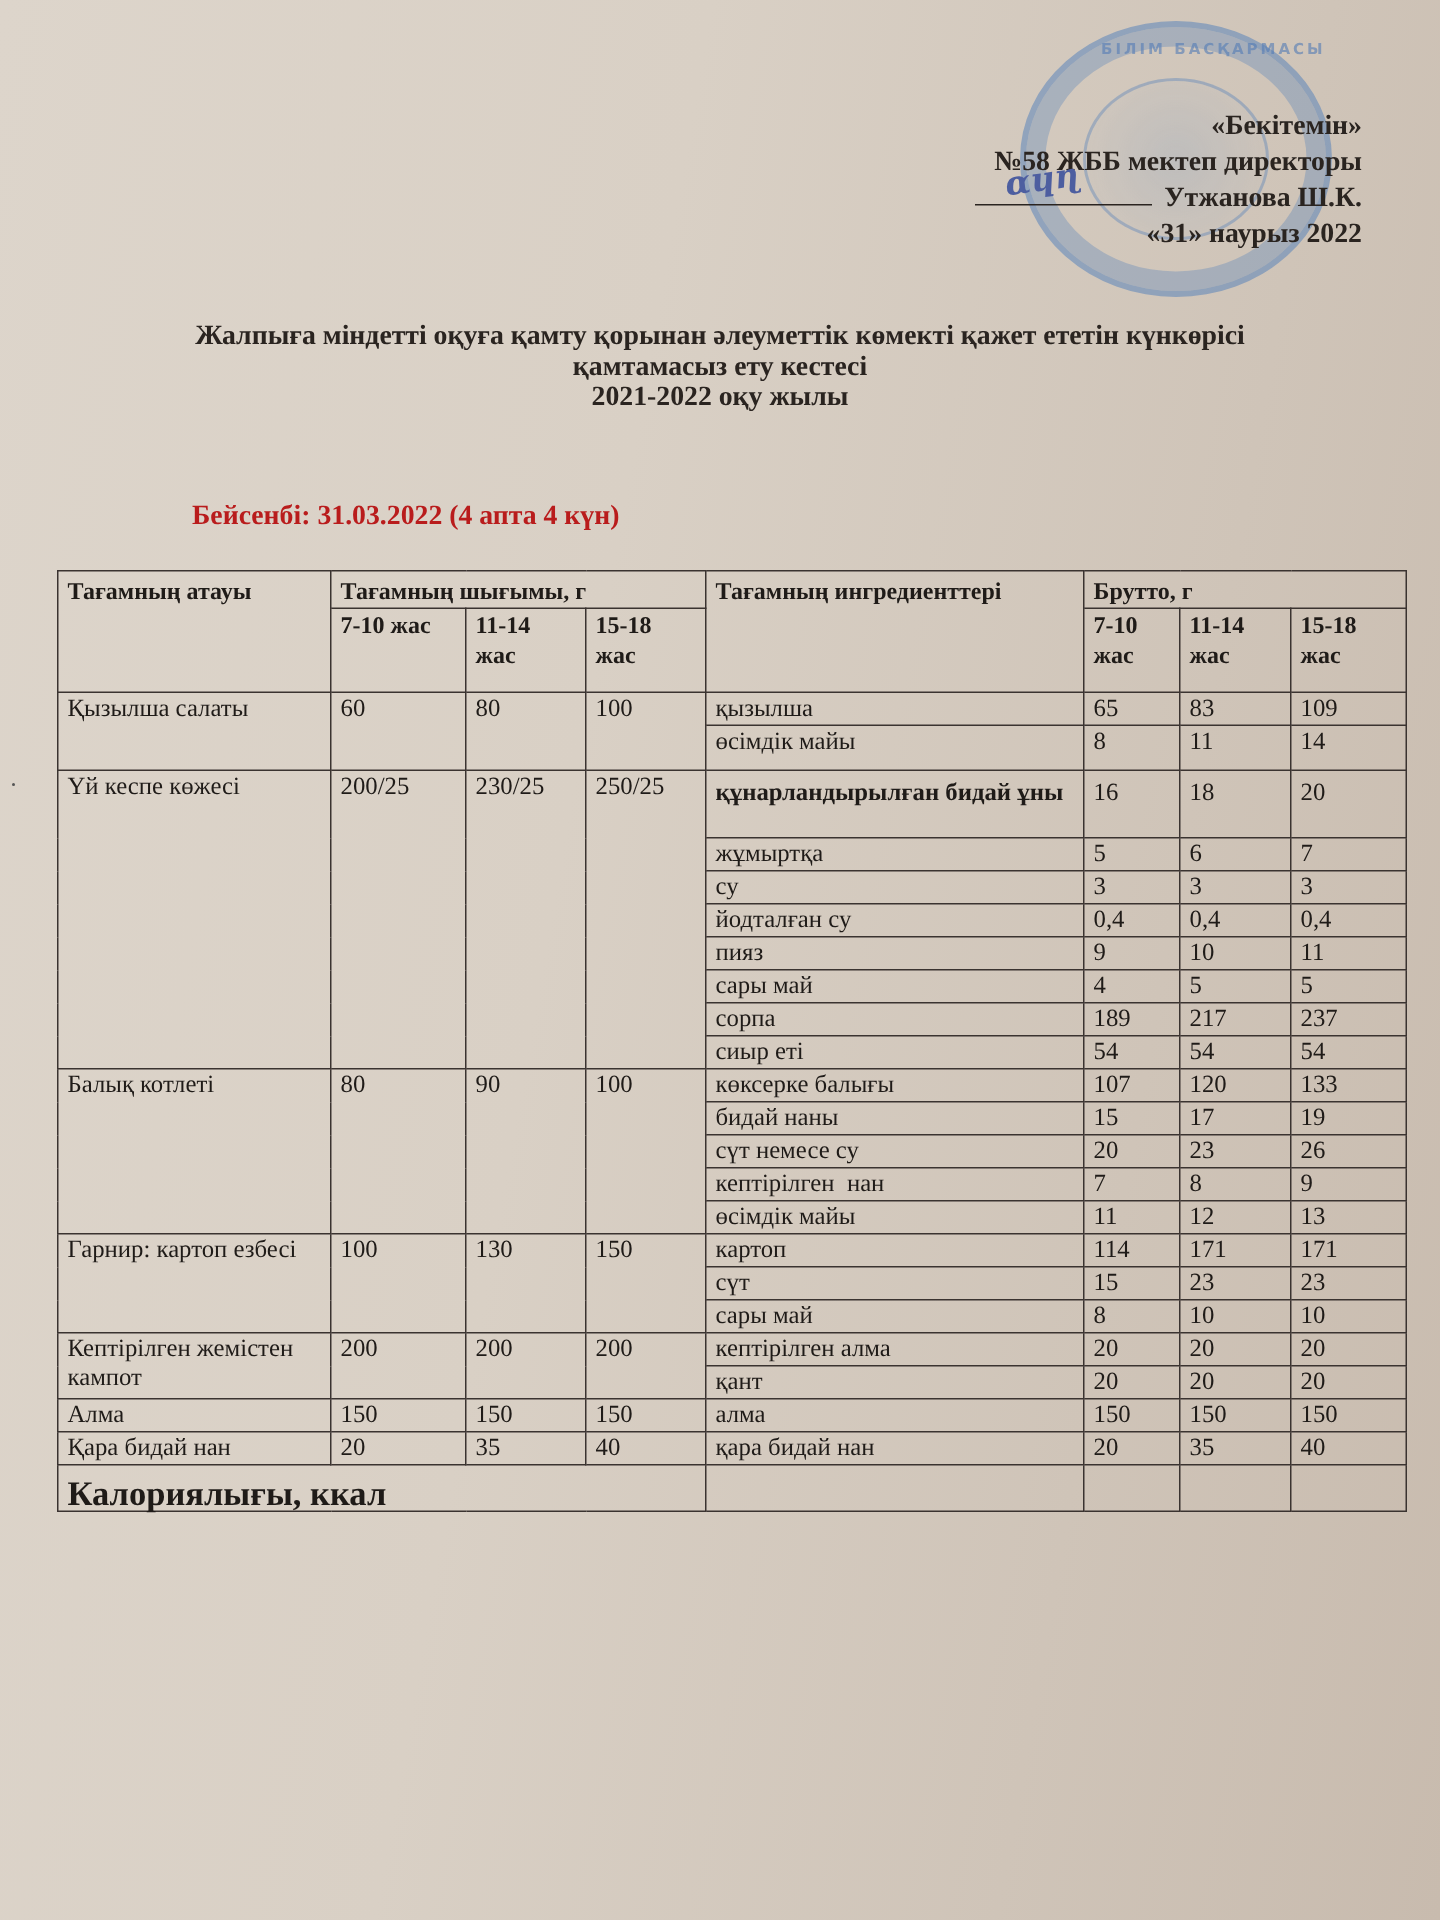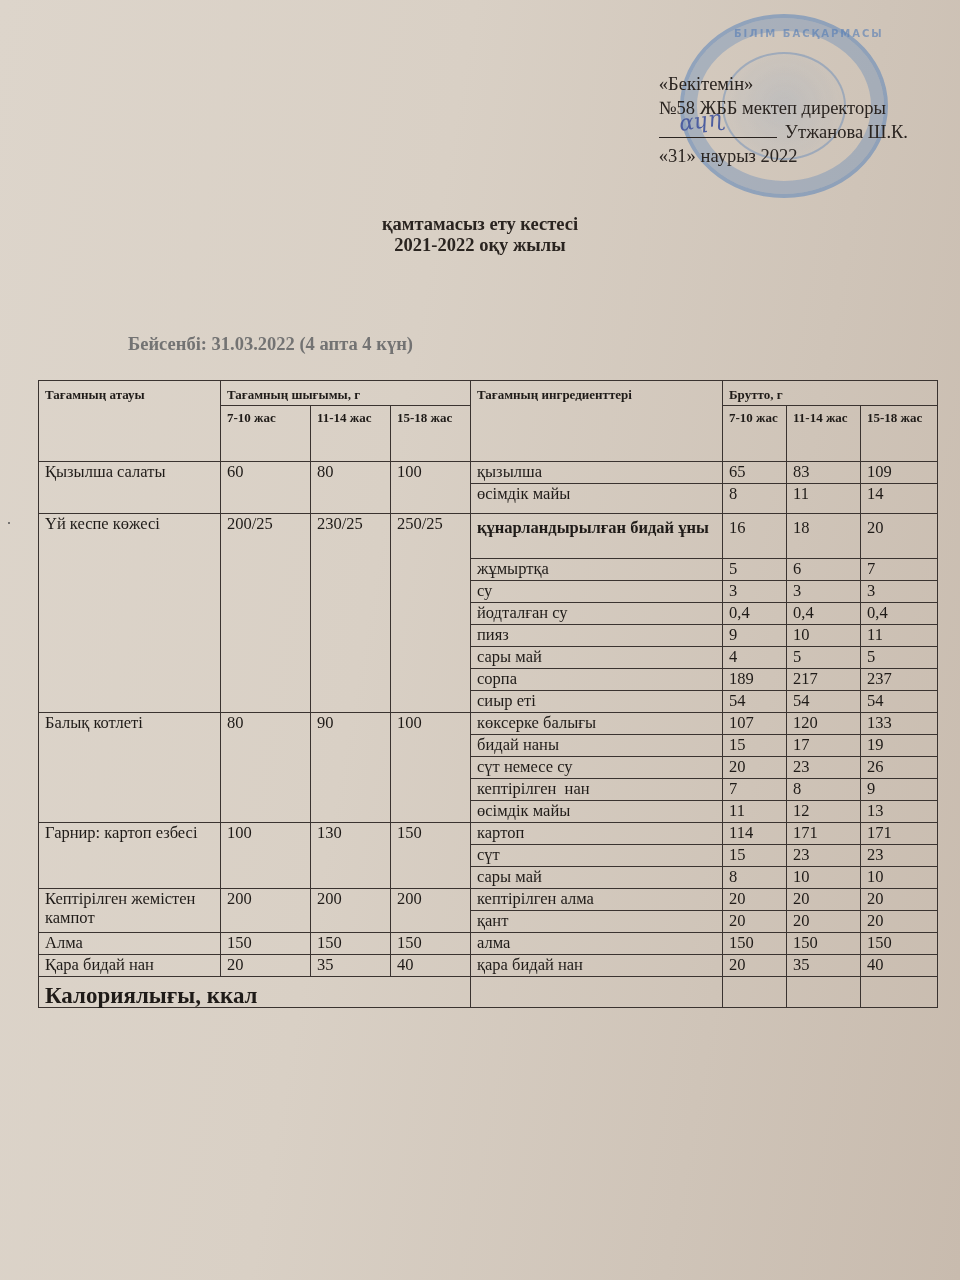--- a/index.html
+++ b/index.html
@@ -19,41 +19,41 @@
   .stamp .inner {
     position:absolute; left:38px; top:34px; width:120px; height:104px; border-radius:50%;
     border:2px solid rgba(70,120,185,0.4);
     background: radial-gradient(circle, rgba(90,140,200,0.18) 0%, rgba(90,140,200,0.05) 70%, transparent 100%);
   }
   .stamp .ring-text {
     position:absolute; left:50px; top:10px; font-family:"DejaVu Sans", sans-serif;
     font-size:10px; font-weight:bold; color:rgba(60,110,180,0.6); letter-spacing:2px;
   }
   .approve {
-    position:absolute; right:52px; top:72px; 
-    font-weight:normal; font-size:18.5px; line-height:24px; color:#2a2420;
+    position:absolute; right:52px; top:72px; text-align:right;
+    font-weight:bold; font-size:18.5px; line-height:24px; color:#2a2420;
   }
   .approve .sigline { display:inline-block; width:118px; border-bottom:1.5px solid #2a2420; margin-right:8px; vertical-align:baseline; height:14px; position:relative; }
   .signature {
     position:absolute; left:20px; top:-14px; font-family:"DejaVu Serif", serif; font-style:italic;
     font-size:22px; color:#4d5ea0; transform:rotate(-8deg);
   }
   .title {
     position:absolute; left:0; width:960px; top:214px; text-align:center;
     font-weight:bold; font-size:18.5px; line-height:20.5px; color:#2a2420;
   }
   .title .line { display:block; }
-  .day { position:absolute; left:128px; top:334px; font-weight:bold; font-size:18.5px; color:#737373; }
+  .day { position:absolute; left:128px; top:334px; font-weight:bold; font-size:18.5px; color:#b91c1c; }
   table {
     position:absolute; left:38px; top:380px; width:899px;
     border-collapse:collapse; table-layout:fixed;
     font-size:16.5px; line-height:19px;
   }
   td, th { border:1.4px solid #3a3330; padding:0 6px; vertical-align:top; text-align:left; font-weight:normal; }
-  th { font-weight:bold; font-size:13px; line-height:20px; padding-top:4px; }
+  th { font-weight:bold; font-size:16px; line-height:20px; padding-top:4px; }
   th.sub { padding-top:2px; }
   tr.r td { height:21px; }
   tr.r2 td { height:40px; }
   .cal td { height:28px; font-weight:bold; font-size:23px; vertical-align:bottom; padding-bottom:2px; }
   .dot { position:absolute; left:8px; top:522px; width:2px; height:2px; background:#555; border-radius:50%; }
 </style>
 </head>
 <body>
 
 <div class="stamp">
@@ -66,20 +66,21 @@
   <div>№58 ЖББ мектеп директоры</div>
   <div>
     <span class="sigline">
       <span class="signature">ɑɥɳ</span>
     </span><span>Утжанова Ш.К.</span>
   </div>
   <div>«31» наурыз 2022</div>
 </div>
 
 <div class="title">
+  <span class="line">Жалпыға міндетті оқуға қамту қорынан әлеуметтік көмекті қажет ететін күнкөрісі</span>
   <span class="line">қамтамасыз ету кестесі</span>
   <span class="line">2021-2022 оқу жылы</span>
 </div>
 
 <div class="day">Бейсенбі: 31.03.2022 (4 апта 4 күн)</div>
 <div class="dot"></div>
 
 <table>
   <colgroup>
     <col style="width:182px">

